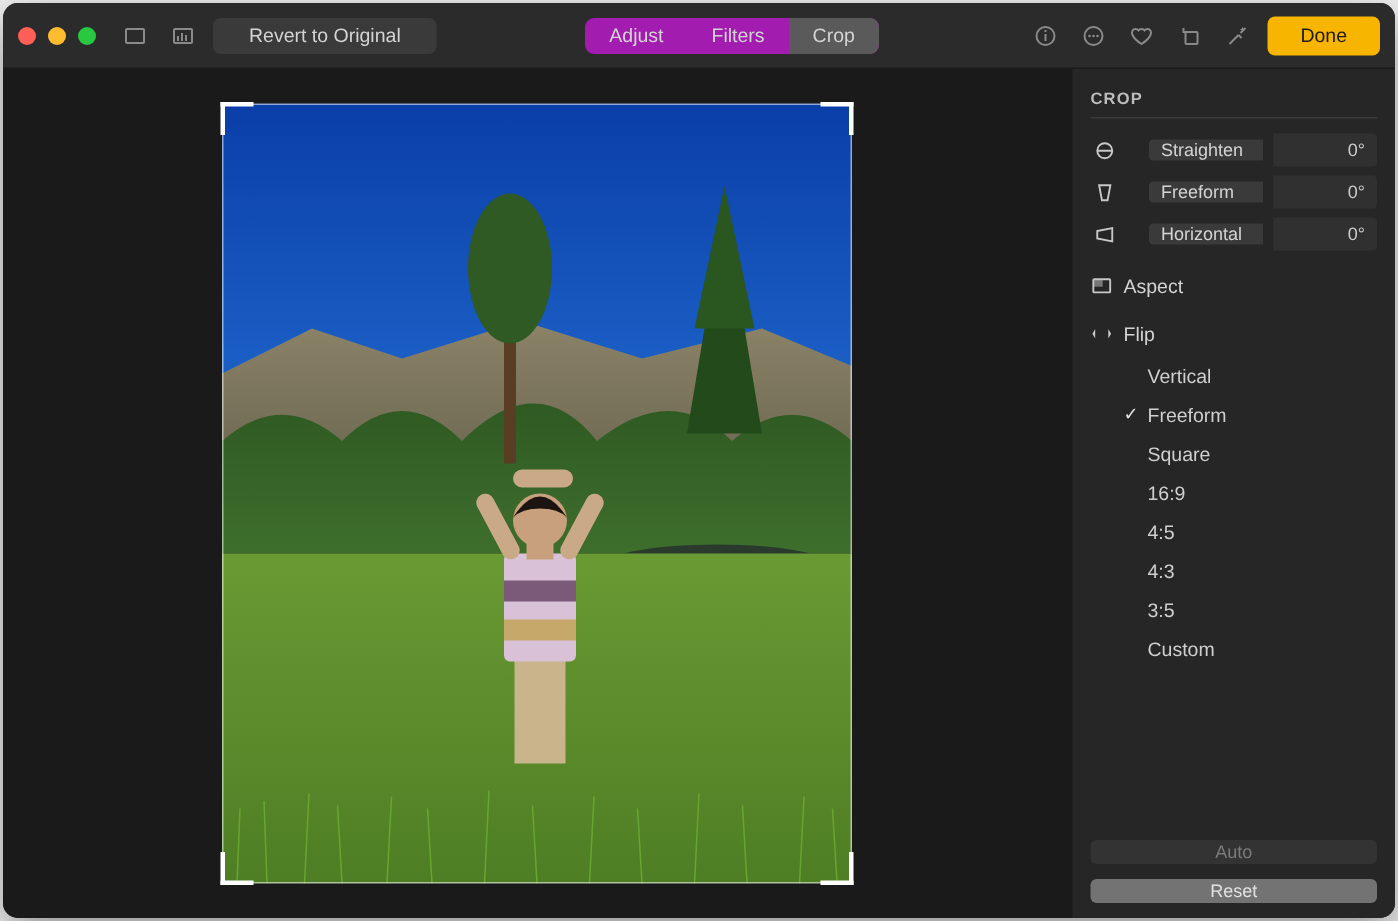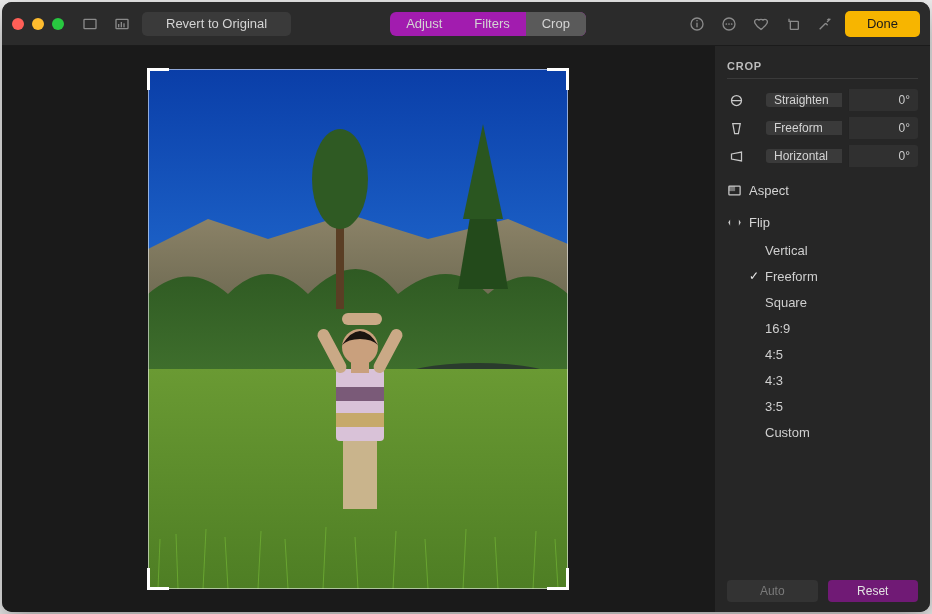--- a/index.html
+++ b/index.html
@@ -140,27 +140,27 @@
   .section-row .label{font-size:13px;}
 
   .aspect-list{margin-left:6px;margin-top:2px;}
   .aspect-item{
     display:flex;align-items:center;height:26px;font-size:13px;
     padding-left:14px;cursor:pointer;color:#cfcfcf;
   }
   .aspect-item .check{width:14px;text-align:center;margin-right:4px;color:#e6e6e6;font-size:12px;}
 
   .side-footer{
-    margin-top:auto;display:flex;gap:10px;padding-top:8px;
+    margin-top:auto;display:flex;gap:10px;padding-top:8px;flex-direction:column;
   }
   .side-footer button{
     flex:1;height:22px;border:none;border-radius:4px;font-size:12px;cursor:pointer;
   }
   .btn-auto{background:#333;color:#7a7a7a;}
-  .btn-reset{background:#701a75;color:#e2e2e2;}
+  .btn-reset{background:#737373;color:#e2e2e2;}
 </style>
 </head>
 <body>
 
 <div class="window">
 
   <div class="toolbar">
     <div class="traffic">
       <div class="dot red"></div>
       <div class="dot yellow"></div>

